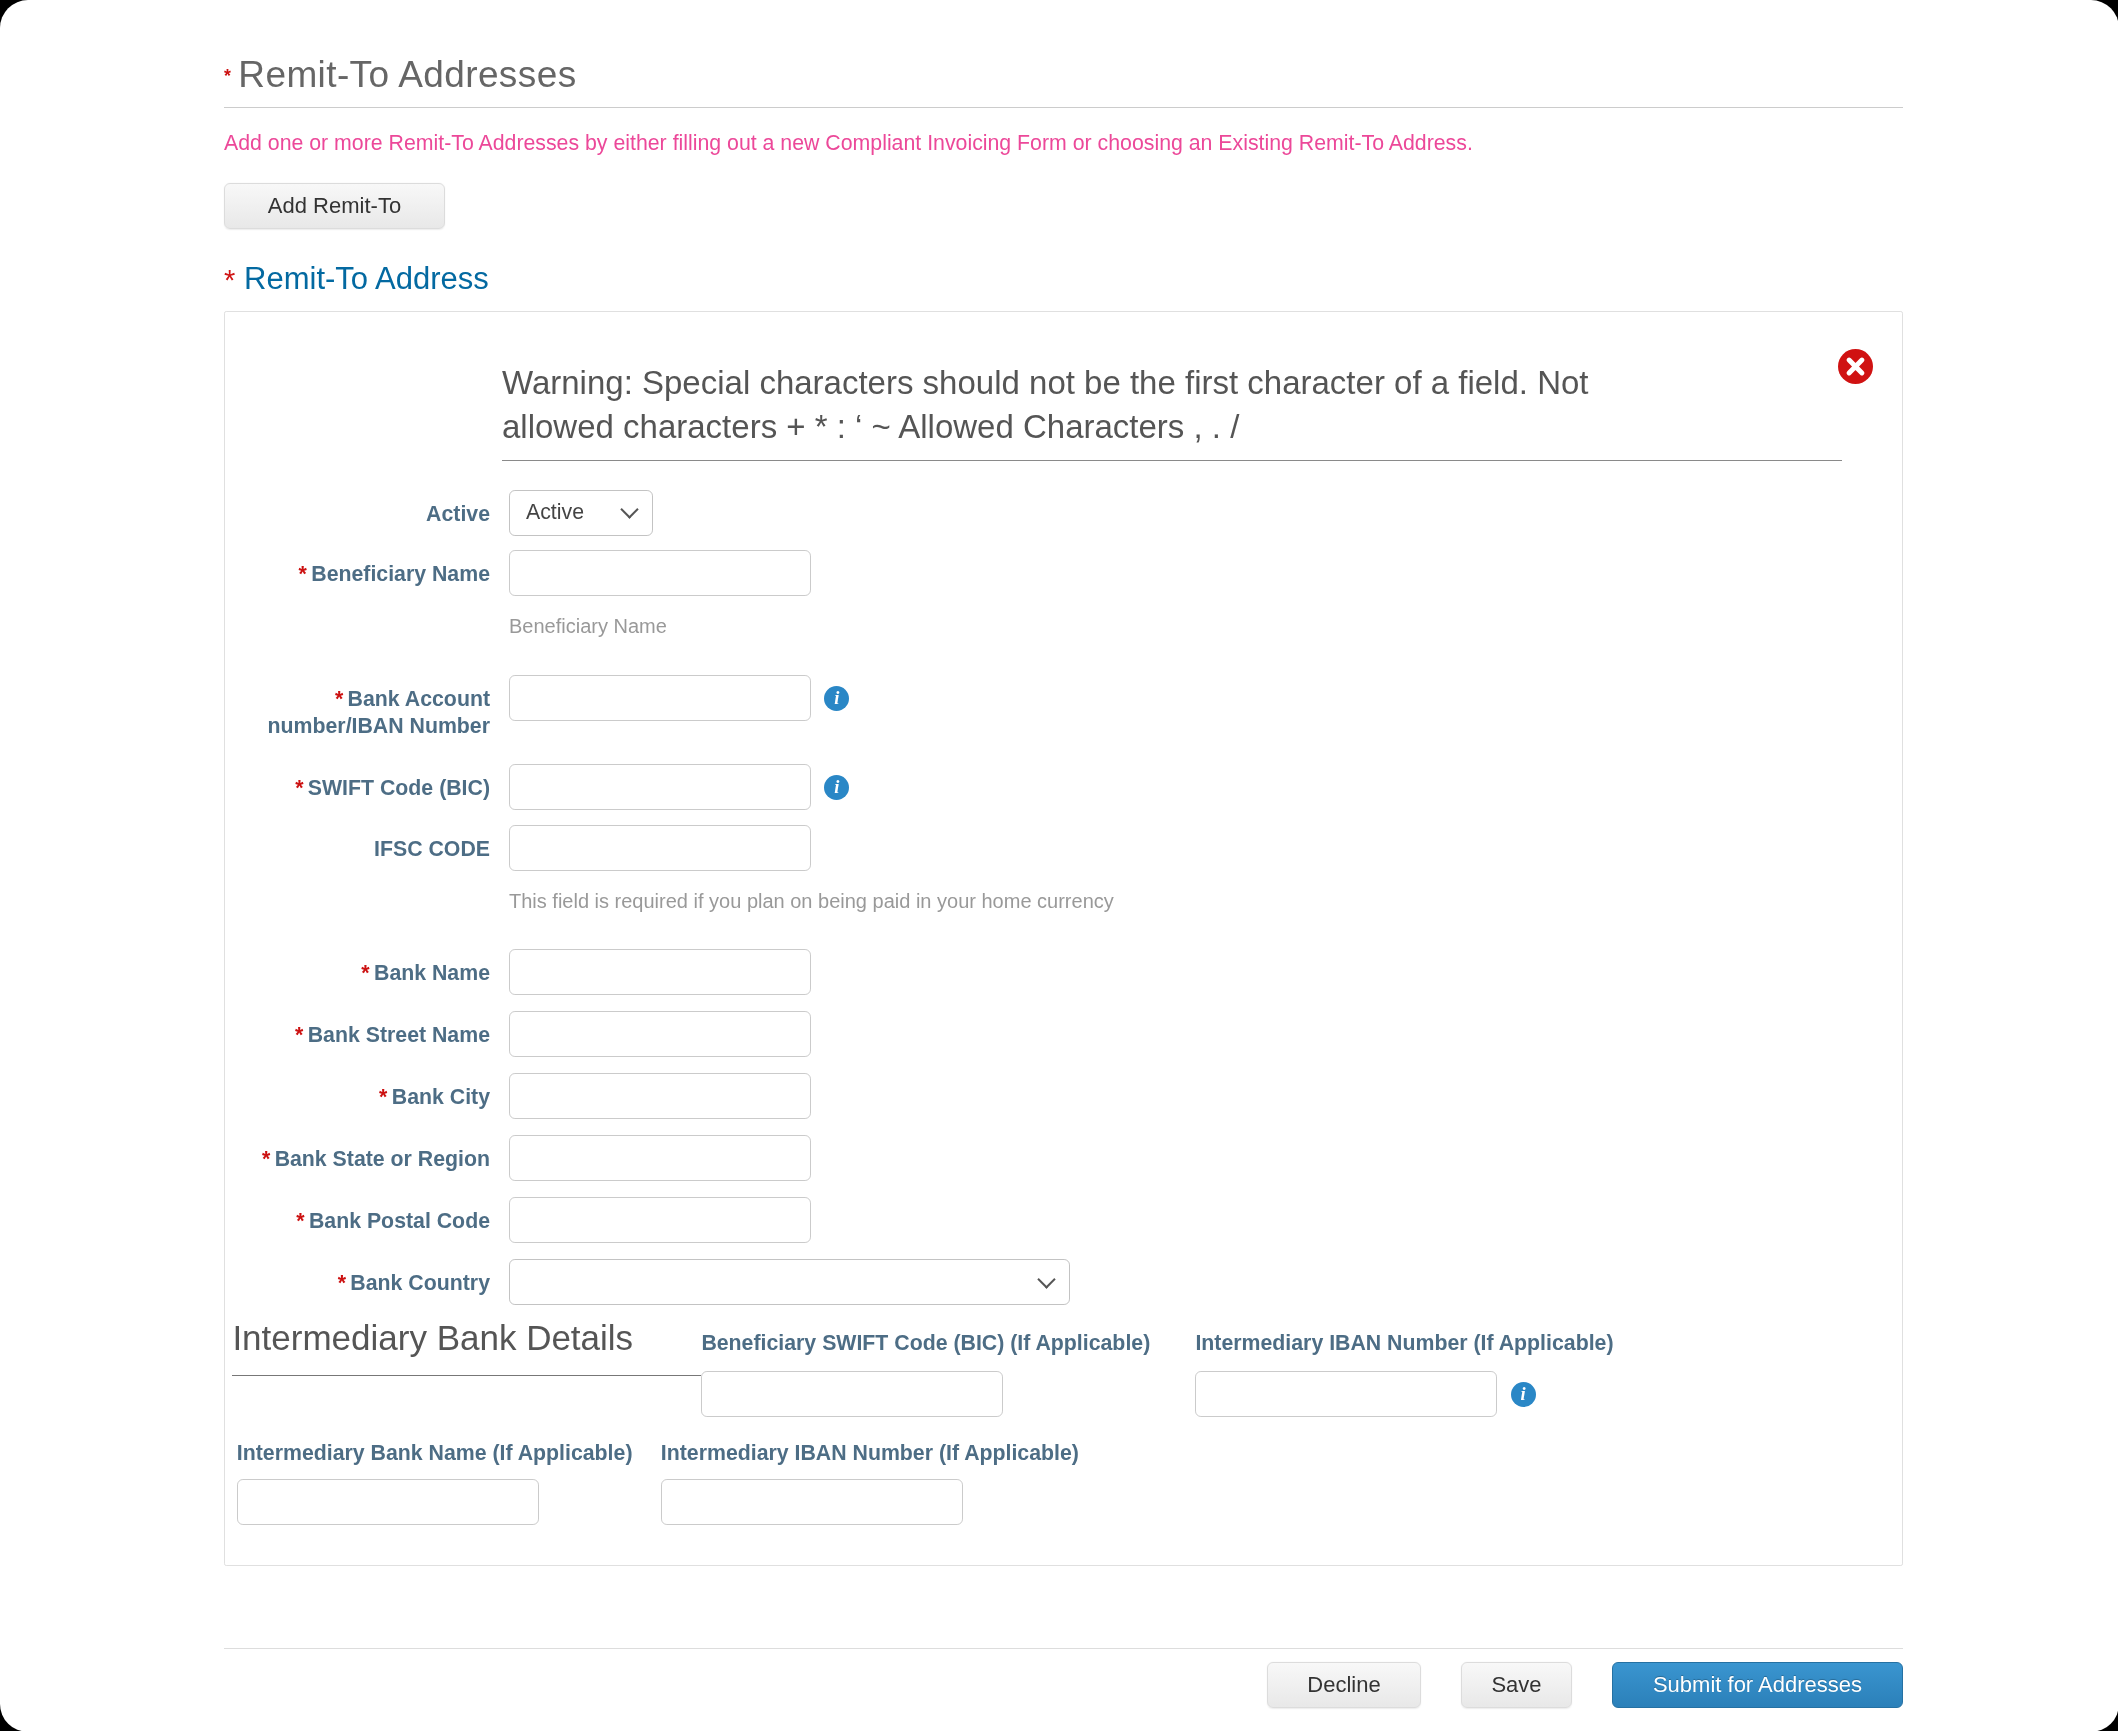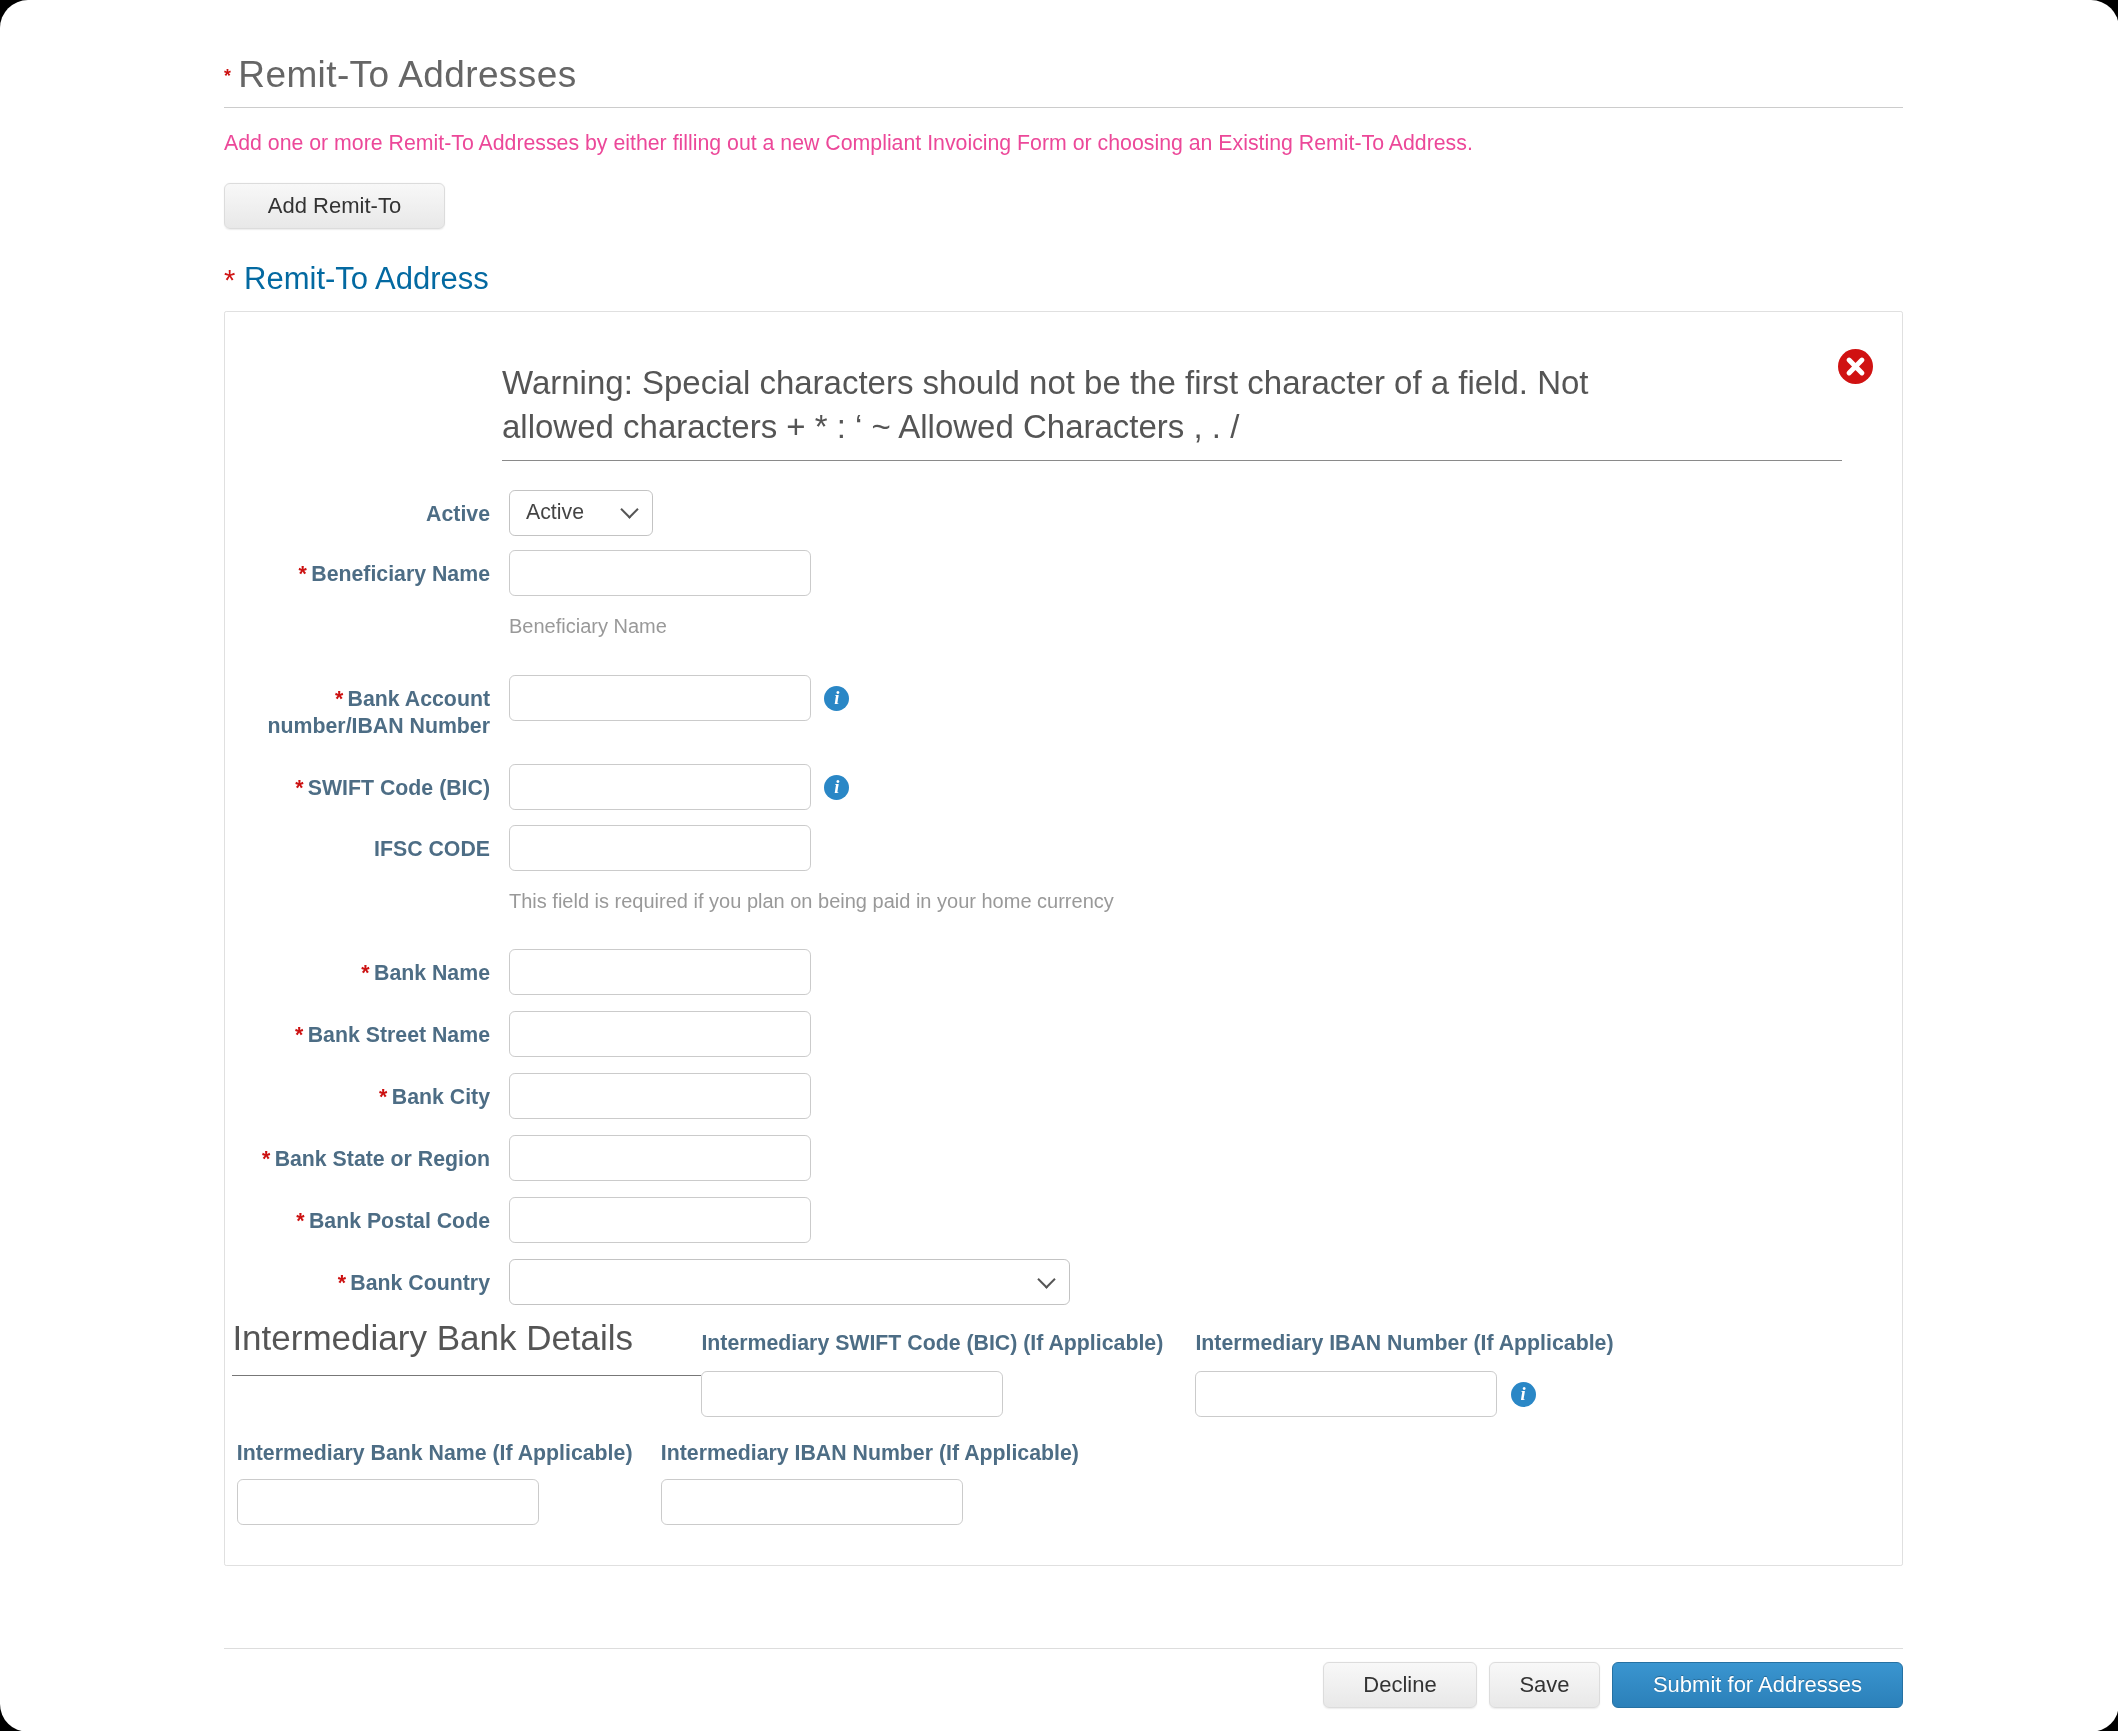--- a/index.html
+++ b/index.html
@@ -47,21 +47,21 @@
   .ilabel{font-size:21.3px;font-weight:bold;color:#4d6d85;line-height:22px;white-space:nowrap;}
   .icol .tinput{margin-top:17.7px;}
   .iright{display:flex;align-items:flex-start;}
   .inter-labels2{display:flex;margin:25px 0 0 11.8px;}
   .inter-labels2 .l1{width:424px;flex:none;}
   .inter-inputs2{display:flex;margin:14.7px 0 0 11.8px;}
   .spacer164{width:122px;flex:none;}
 
   
   .footer-divider{border:none;border-top:1.5px solid #ddd;margin:82px 0 0 0;}
-  .actions{display:flex;justify-content:flex-end;align-items:center;margin-top:13.2px;gap:12px;}
+  .actions{display:flex;justify-content:flex-end;align-items:center;margin-top:13.2px;gap:40px;}
   .btn-decline{width:154px;height:46px;}
   .btn-save{width:111px;height:46px;}
   .btn-blue{width:291px;height:46px;background:linear-gradient(#3a95d0,#2b80b9);border:0.7px solid #2571a3;color:#fff;text-shadow:0 -0.7px 0.7px rgba(0,0,0,0.25);}
 </style>
 </head>
 <body>
 
 <div class="card">
 
   <div class="title-row">
@@ -167,21 +167,21 @@
             <span class="val"></span>
             <span class="chev"></span>
           </div>
         </div>
       </div>
     </div>
 
     <div class="inter-top">
       <div class="inter-title">Intermediary Bank Details</div>
       <div class="icol icol1">
-        <div class="ilabel">Intermediary SWIFT Code (BIC) (If Applicable)</div>
+        <div class="ilabel">Beneficiary SWIFT Code (BIC) (If Applicable)</div>
         <input class="tinput" type="text" style="">
       </div>
       <div class="icol">
         <div class="ilabel">Intermediary IBAN Number (If Applicable)</div>
         <div class="iright">
           <input class="tinput" type="text" style="">
           <span class="info" style="margin-top:28px;">i</span>
         </div>
       </div>
     </div>

